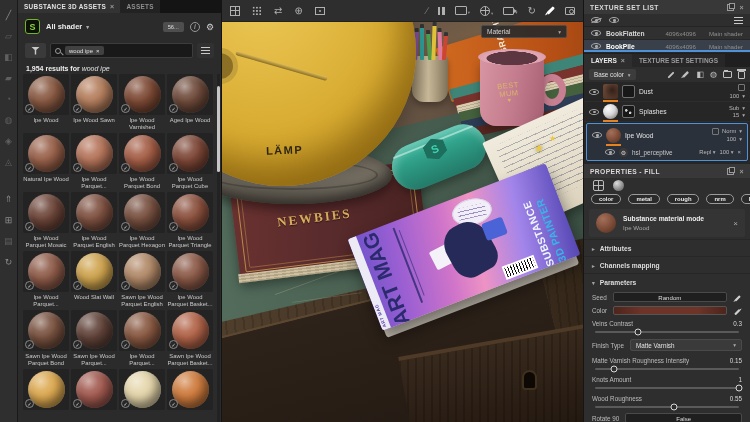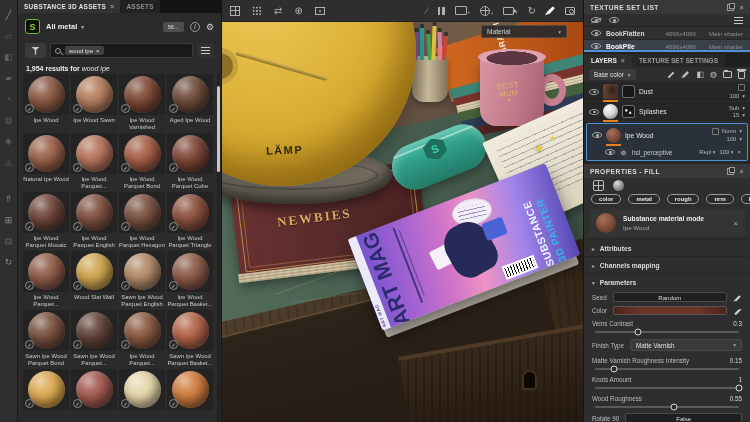--- a/index.html
+++ b/index.html
@@ -228,21 +228,21 @@
       <span>SUBSTANCE 3D ASSETS</span>
       <span class="tclose">×</span>
     </div>
     <div class="atab inactive">
       <span>ASSETS</span>
     </div>
   </div>
   <div class="ahead">
     <span class="slogo">S</span>
     <span class="allassets">
-      <span>All metal</span>
+      <span>All shader</span>
       <span class="chev">▾</span>
     </span>
     <span class="aspace"></span>
     <span class="badge56">56...</span>
     <span class="iinfo">i</span>
     <span class="igear">⚙</span>
   </div>
   <div class="asearch">
     <span class="fbtn">
         <span class="funnel"></span>

